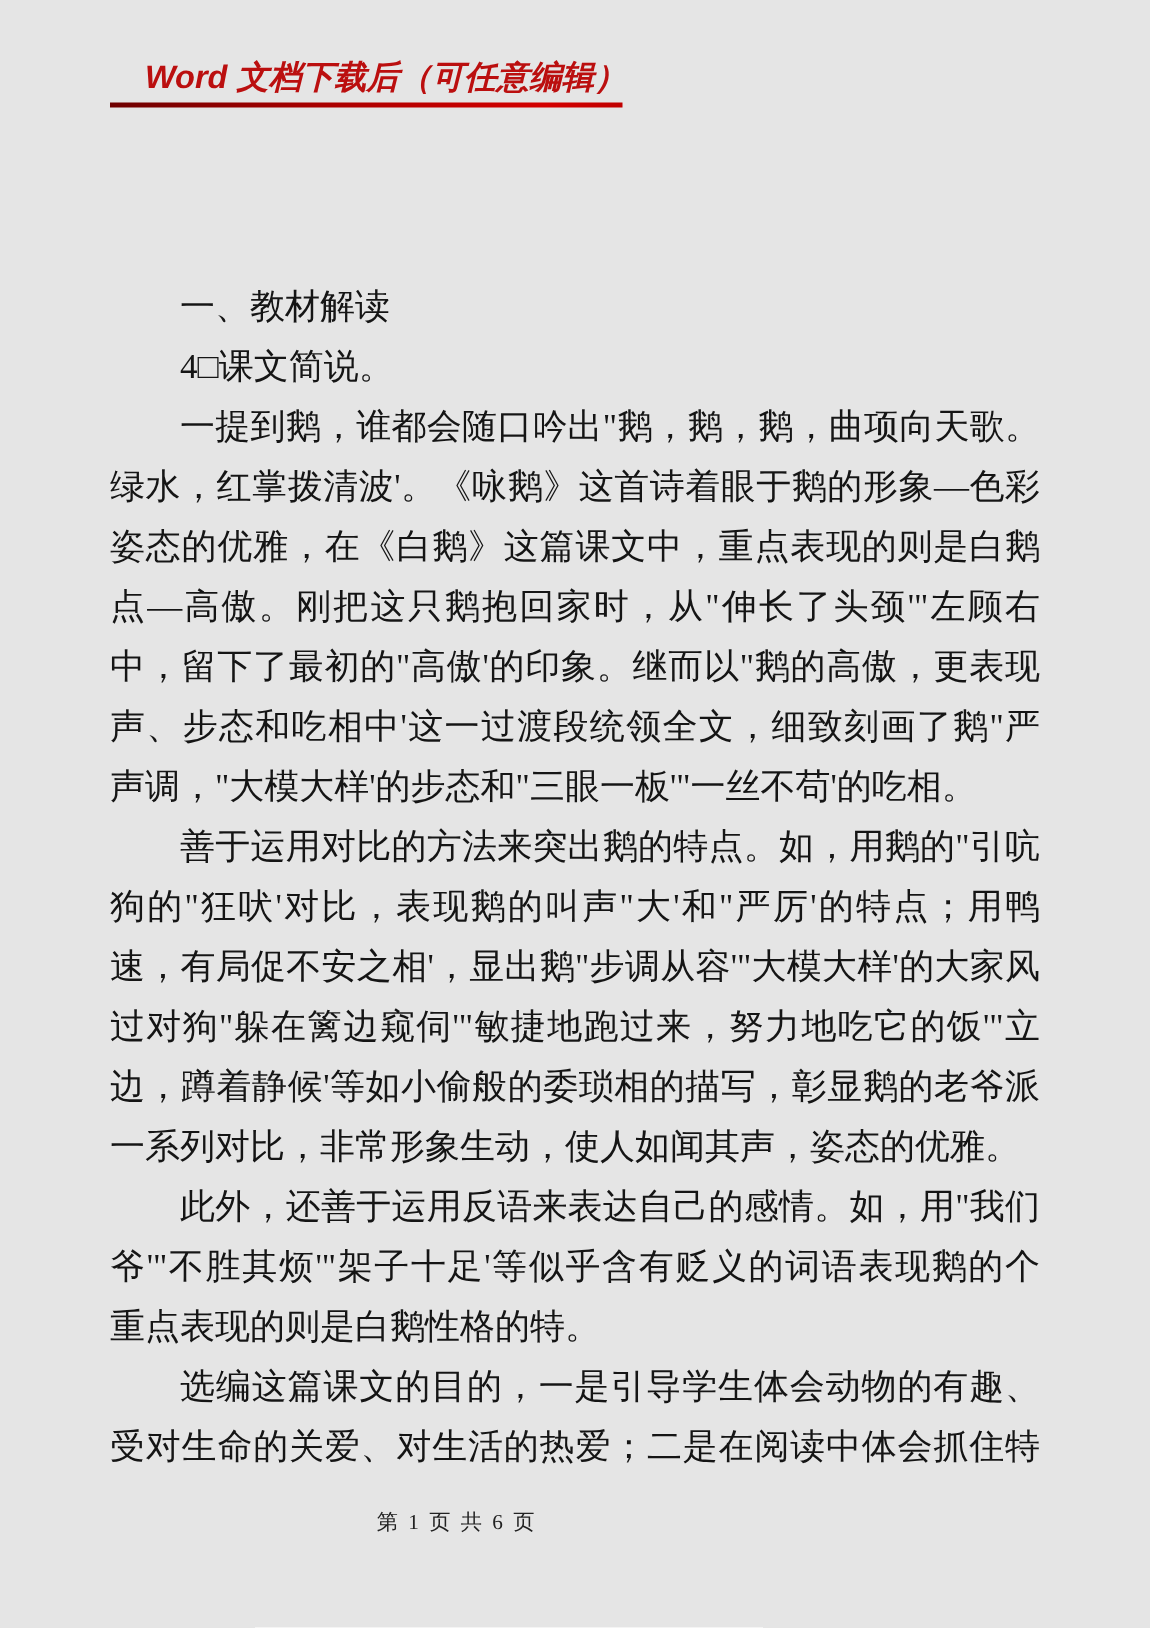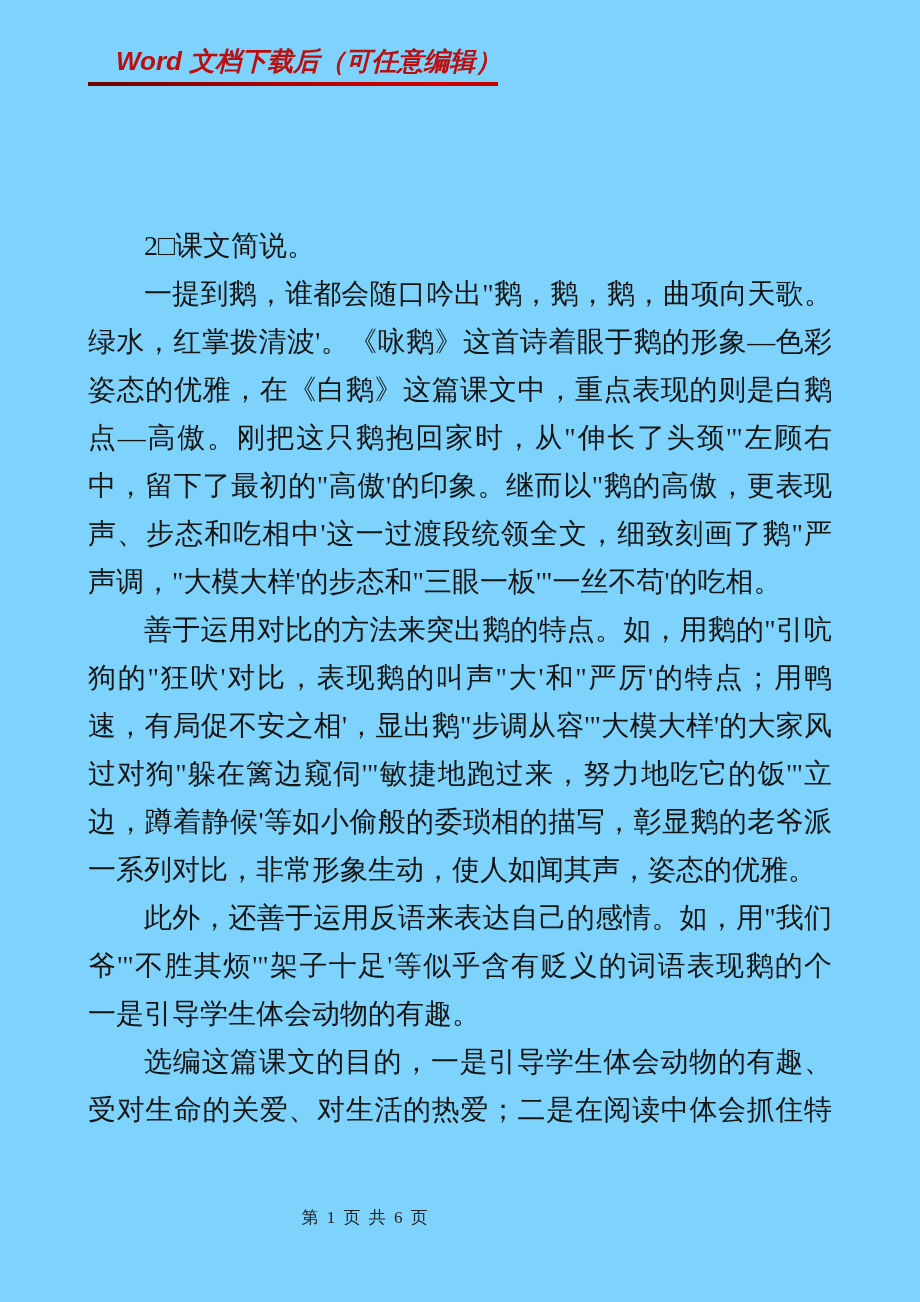--- a/index.html
+++ b/index.html
@@ -4,21 +4,21 @@
 <style>
   html, body {
     margin: 0;
     padding: 0;
     background: #ffffff;
   }
   .page {
     position: relative;
     width: 920px;
     height: 1302px;
-    background: #7dd3fc;
+    background: #e5e5e5;
     overflow: hidden;
     font-family: "Liberation Serif", "DejaVu Serif", serif;
     color: #111111;
   }
   
   .hdr {
     position: absolute;
     left: 88px;
     top: 44px;
     width: 410px;
@@ -92,36 +92,37 @@
 
 <div class="page">
 
   <div class="hdr">
     <span class="hdr-text">Word 文档下载后（可任意编辑）</span>
     <div class="hdr-underline"></div>
   </div>
 
 
   <div class="body-block" id="doc-body">
-      <div class="line first">2□课文简说。</div>
+      <div class="line first">一、教材解读</div>
+      <div class="line first">4□课文简说。</div>
       <div class="line first fill">一提到鹅，谁都会随口吟出"鹅，鹅，鹅，曲项向天歌。白毛浮</div>
       <div class="line fill">绿水，红掌拨清波'。《咏鹅》这首诗着眼于鹅的形象—色彩的美丽和</div>
       <div class="line fill">姿态的优雅，在《白鹅》这篇课文中，重点表现的则是白鹅性格的特</div>
       <div class="line fill">点—高傲。刚把这只鹅抱回家时，从"伸长了头颈'"左顾右盼'的姿态</div>
       <div class="line fill">中，留下了最初的"高傲'的印象。继而以"鹅的高傲，更表现在它的叫</div>
       <div class="line fill">声、步态和吃相中'这一过渡段统领全文，细致刻画了鹅"严肃郑重'的</div>
       <div class="line">声调，"大模大样'的步态和"三眼一板'"一丝不苟'的吃相。</div>
       <div class="line first fill">善于运用对比的方法来突出鹅的特点。如，用鹅的"引吭大叫'与</div>
       <div class="line fill">狗的"狂吠'对比，表现鹅的叫声"大'和"严厉'的特点；用鸭的"步调急</div>
       <div class="line fill">速，有局促不安之相'，显出鹅"步调从容'"大模大样'的大家风范；通</div>
       <div class="line fill">过对狗"躲在篱边窥伺'"敏捷地跑过来，努力地吃它的饭'"立刻逃往篱</div>
       <div class="line fill">边，蹲着静候'等如小偷般的委琐相的描写，彰显鹅的老爷派头。这</div>
       <div class="line">一系列对比，非常形象生动，使人如闻其声，姿态的优雅。</div>
       <div class="line first fill">此外，还善于运用反语来表达自己的感情。如，用"我们的鹅老</div>
       <div class="line fill">爷'"不胜其烦'"架子十足'等似乎含有贬义的词语表现鹅的个性，从中</div>
-      <div class="line">一是引导学生体会动物的有趣。</div>
+      <div class="line">重点表现的则是白鹅性格的特。</div>
       <div class="line first fill">选编这篇课文的目的，一是引导学生体会动物的有趣、可爱，感</div>
       <div class="line">受对生命的关爱、对生活的热爱；二是在阅读中体会抓住特点写的方</div>
     </div>
 
   <div class="footer">第 1 页 共 6 页</div>
 
 </div>
 
 </body></html>

